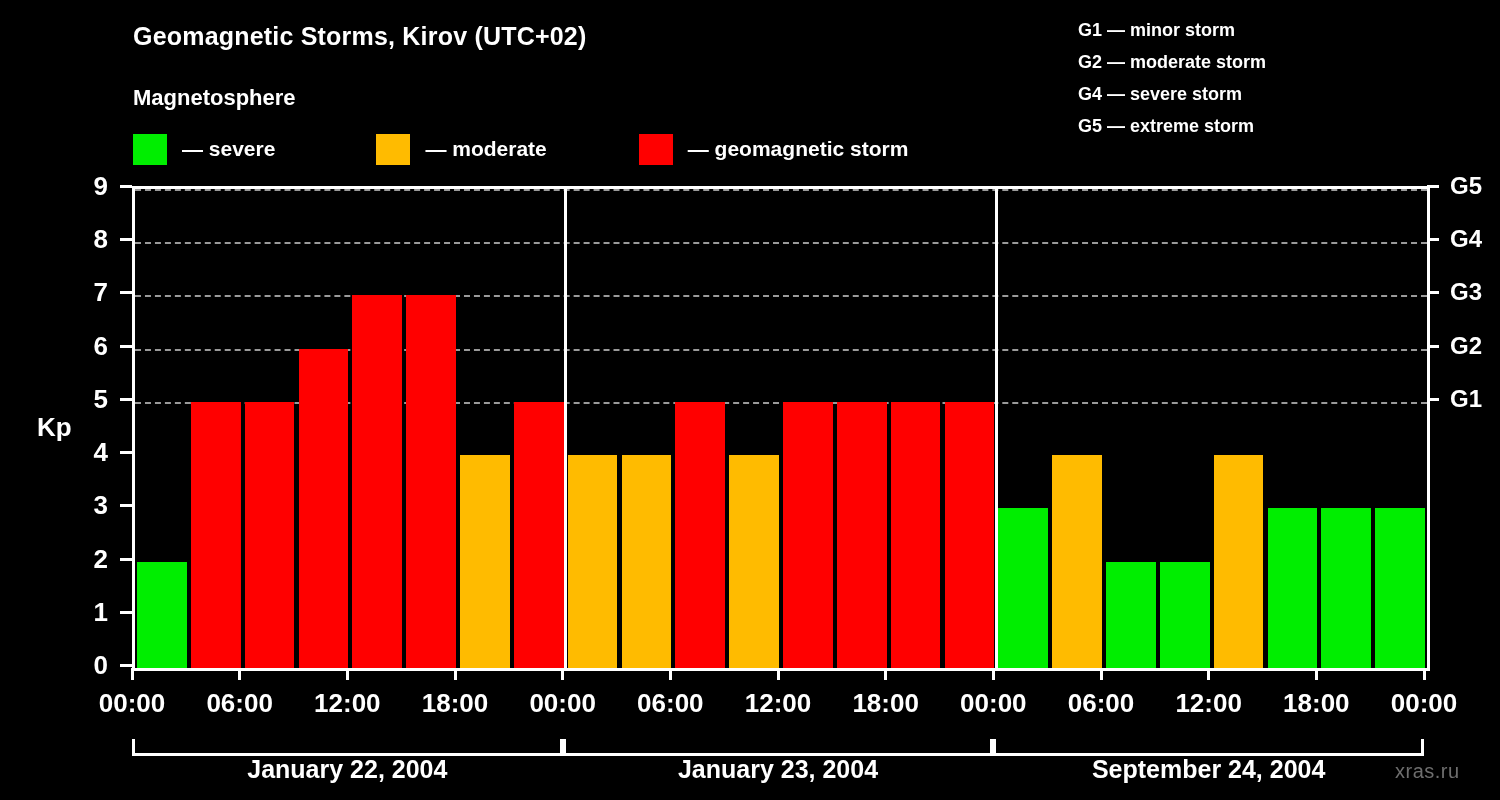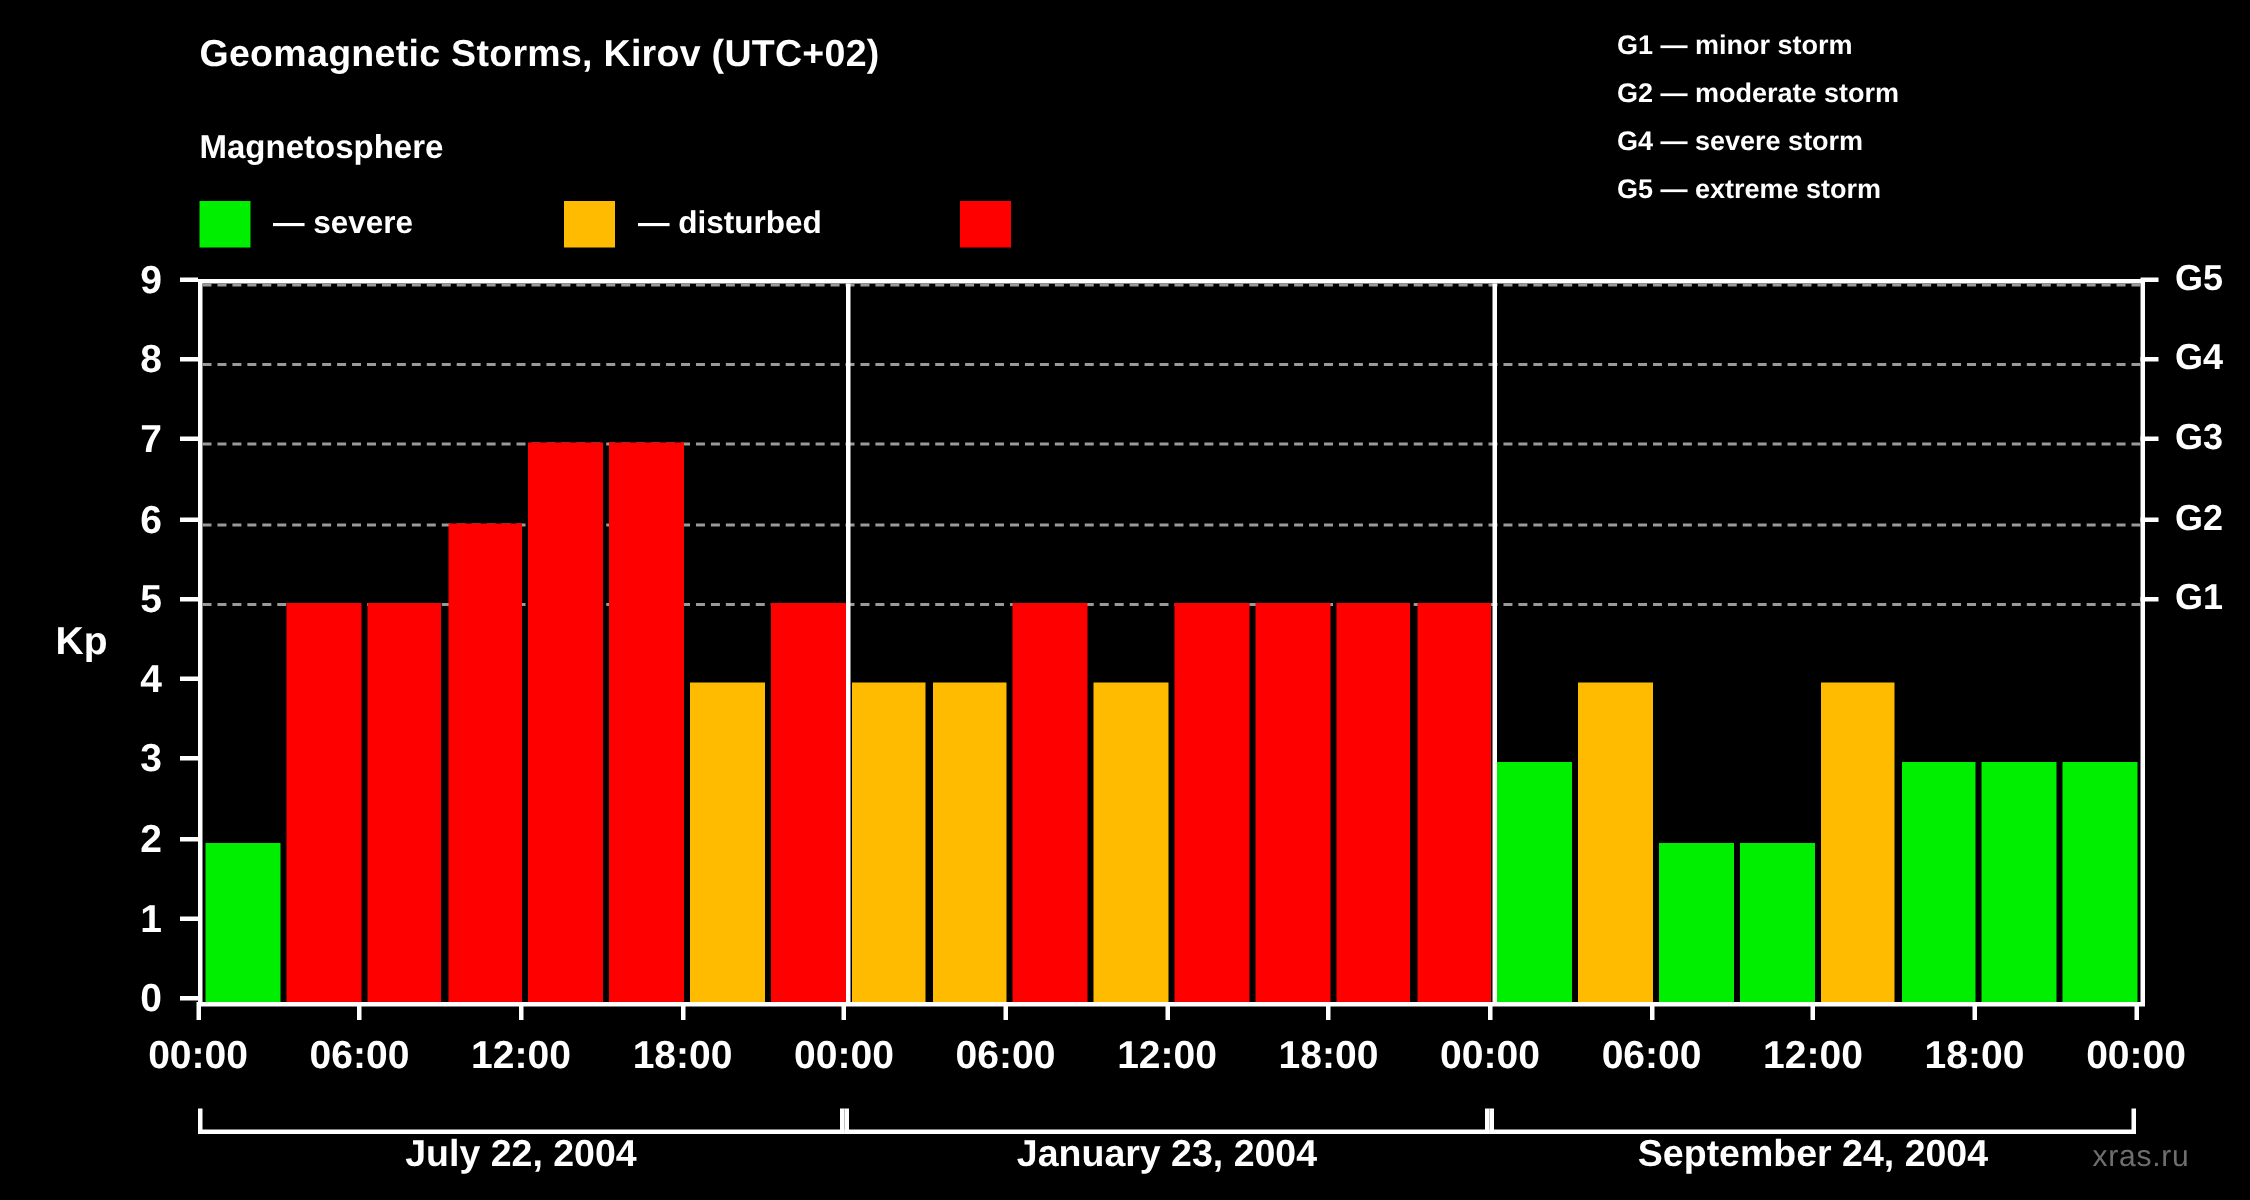--- a/index.html
+++ b/index.html
@@ -205,25 +205,26 @@
 <div id="legend-heading">Magnetosphere</div>
 
 <div id="magnetosphere-legend">
     <div class="legend-entry">
       <span class="legend-swatch" style="background: rgb(0, 238, 0);"></span>
       <span class="legend-text">— severe</span>
     </div>
     <div class="legend-gap-a"></div>
     <div class="legend-entry">
       <span class="legend-swatch" style="background: rgb(255, 187, 0);"></span>
-      <span class="legend-text">— disturbed</span>
+      <span class="legend-text">— moderate</span>
     </div>
     <div class="legend-gap-b"></div>
     <div class="legend-entry">
       <span class="legend-swatch" style="background: rgb(255, 0, 0);"></span>
+      <span class="legend-text">— geomagnetic storm</span>
     </div>
   </div>
 
 <div id="gscale-key">
     <div class="gscale-row">G1 — minor storm</div>
     <div class="gscale-row">G2 — moderate storm</div>
     <div class="gscale-row">G4 — severe storm</div>
     <div class="gscale-row">G5 — extreme storm</div>
   </div>
 
@@ -316,20 +317,20 @@
     <div class="xtick-label" style="left: 993.333px;">00:00</div>
     <div class="xtick-mark" style="left: 1099.5px; top: 668px;"></div>
     <div class="xtick-label" style="left: 1101px;">06:00</div>
     <div class="xtick-mark" style="left: 1207.17px; top: 668px;"></div>
     <div class="xtick-label" style="left: 1208.67px;">12:00</div>
     <div class="xtick-mark" style="left: 1314.83px; top: 668px;"></div>
     <div class="xtick-label" style="left: 1316.33px;">18:00</div>
     <div class="xtick-mark" style="left: 1422.5px; top: 668px;"></div>
     <div class="xtick-label" style="left: 1424px;">00:00</div>
     <div class="day-bracket" style="left: 132px; width: 430.667px;"></div>
-    <div class="day-label" style="left: 132px; width: 430.667px;">July 22, 2004</div>
+    <div class="day-label" style="left: 132px; width: 430.667px;">January 22, 2004</div>
     <div class="day-bracket" style="left: 562.667px; width: 430.667px;"></div>
     <div class="day-label" style="left: 562.667px; width: 430.667px;">January 23, 2004</div>
     <div class="day-bracket" style="left: 993.333px; width: 430.667px;"></div>
     <div class="day-label" style="left: 993.333px; width: 430.667px;">September 24, 2004</div>
   </div>
 
 <div id="watermark">xras.ru</div>
 
 </body></html>

